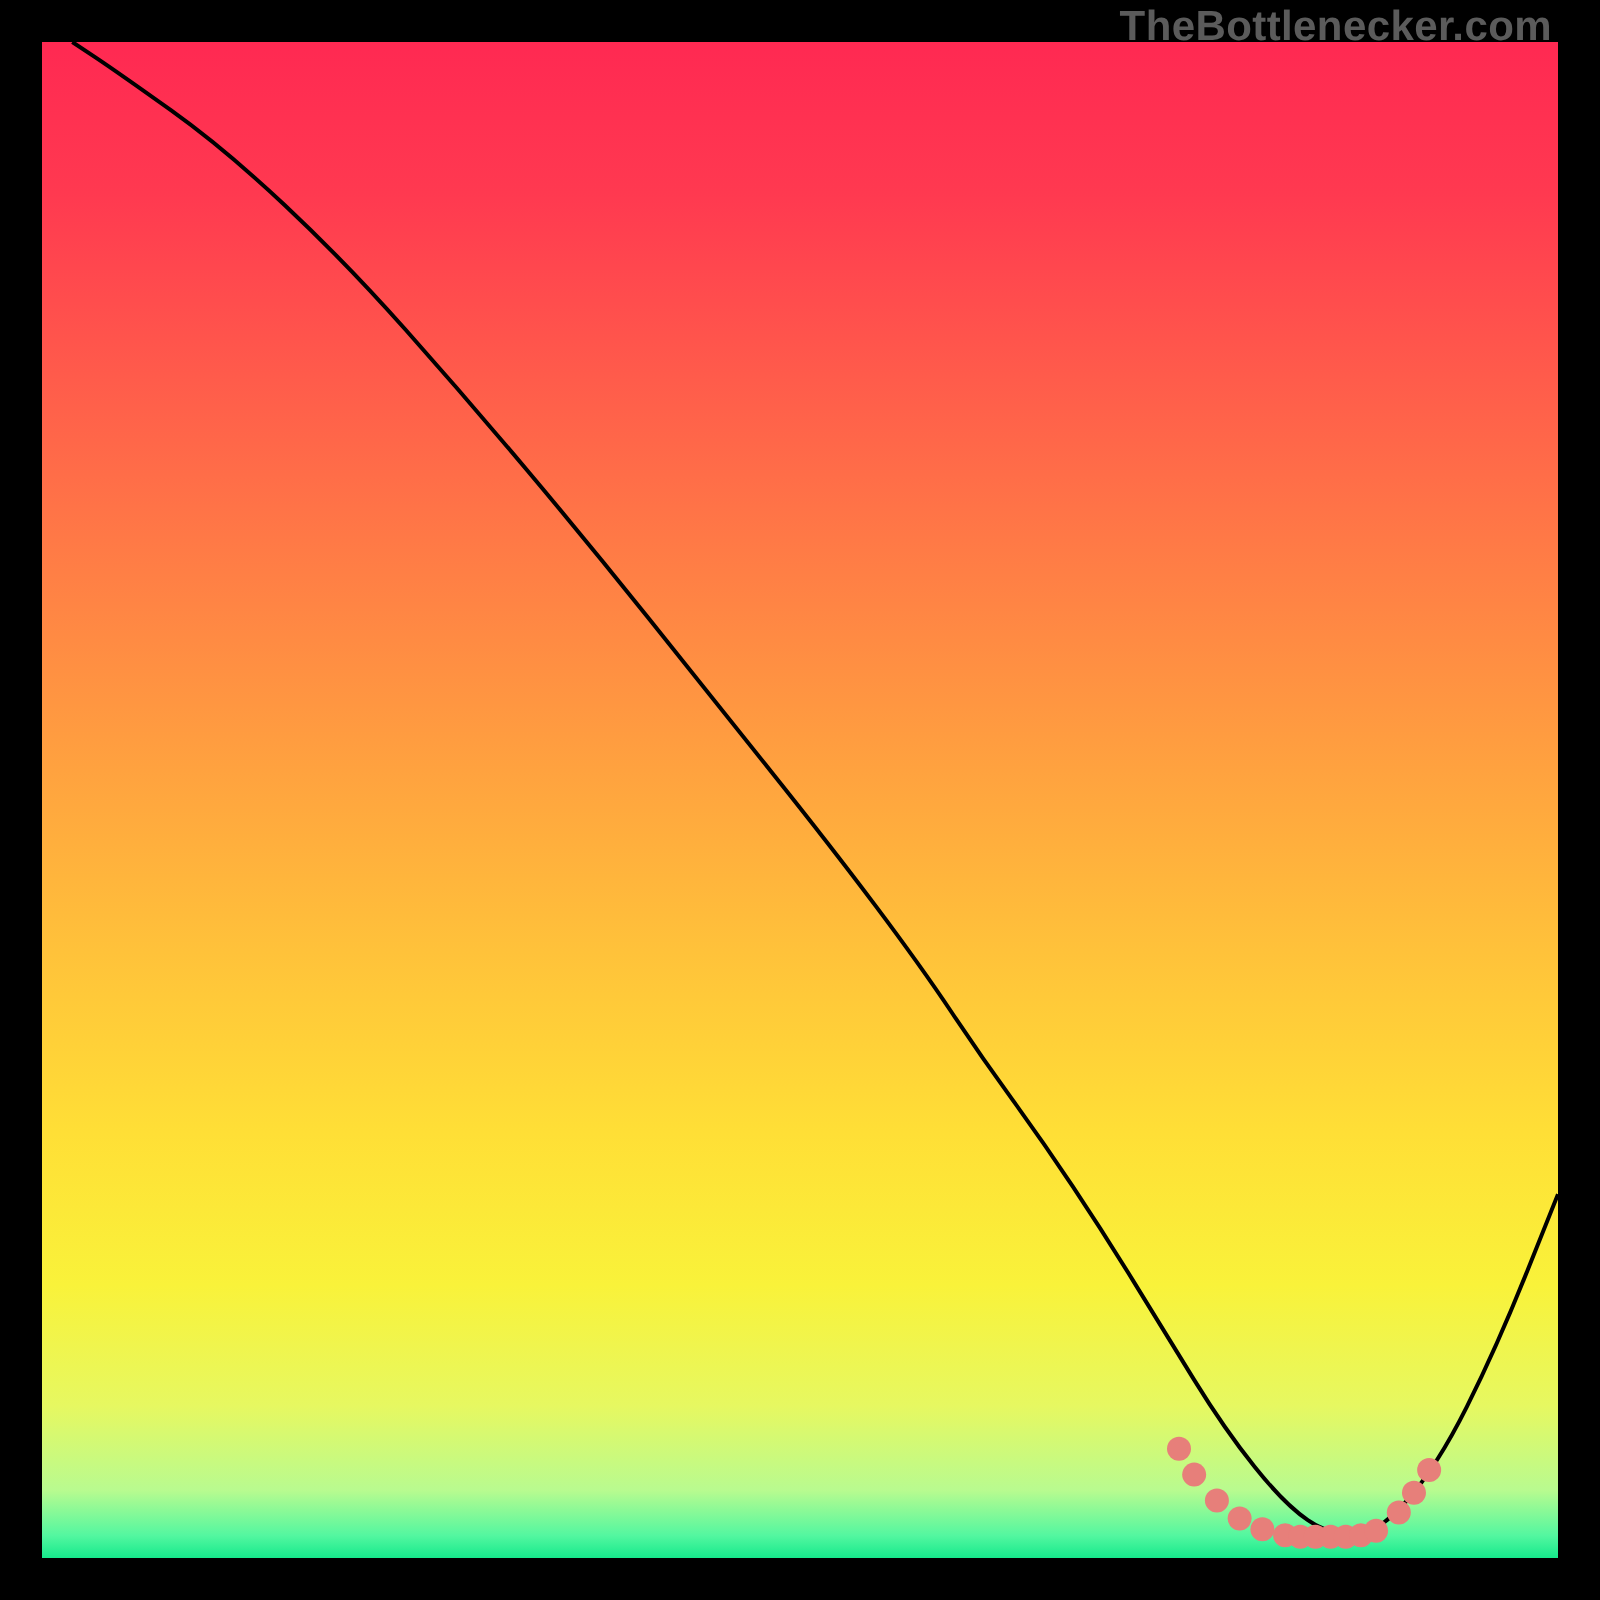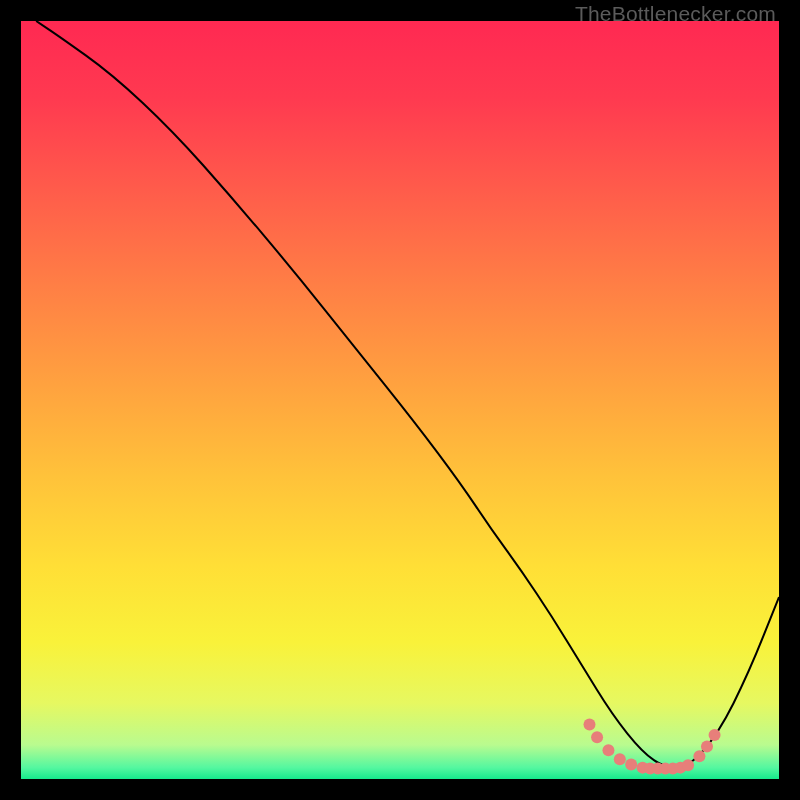--- a/index.html
+++ b/index.html
@@ -25,21 +25,21 @@
     top: 0;
     width: 758px;
     height: 758px;
   }
   .watermark {
     position: absolute;
     top: 2px;
     right: 24px;
     color: #5b5b5b;
     font-size: 21px;
-    font-weight: 400;
+    font-weight: 700;
     letter-spacing: 0.2px;
   }
   svg { display: block; }
 </style>
 </head>
 <body>
 
 <div class="frame">
   <svg class="plot-area" viewBox="0 0 758 758" preserveAspectRatio="none">
     <defs>

